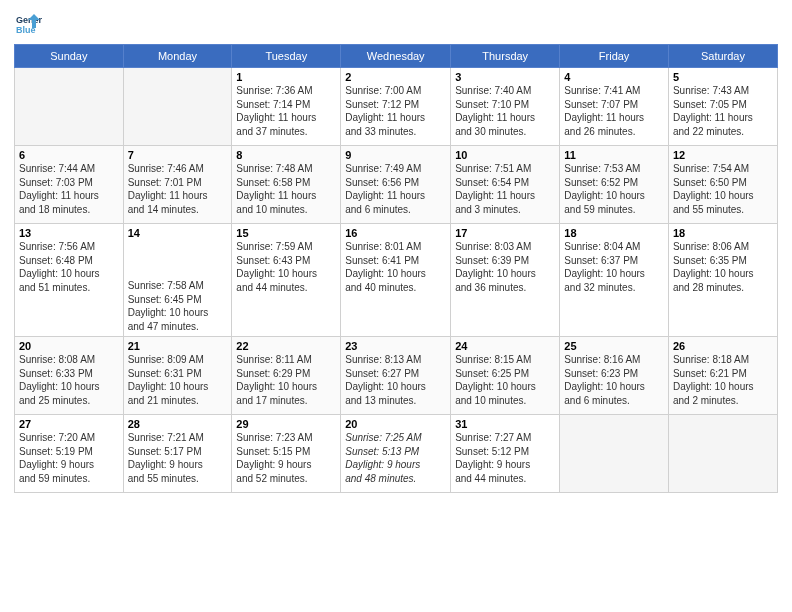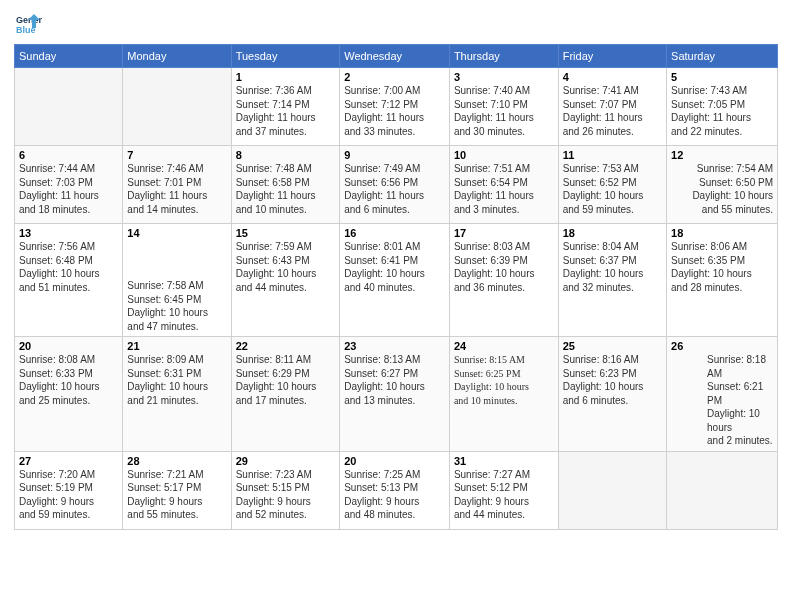--- a/index.html
+++ b/index.html
@@ -49,21 +49,21 @@
       color: #555;
     }
     table {
       width: 100%;
       border-collapse: collapse;
       font-size: 10.5px;
     }
     th {
       background-color: #3a6cbf;
       color: #fff;
-      text-align: left;
+      text-align: center;
       padding: 5px 4px;
       font-size: 11px;
       font-weight: normal;
       border: 1px solid #5580cc;
     }
     td {
       border: 1px solid #d0d0d0;
       vertical-align: top;
       padding: 3px 4px;
       width: 113px;
@@ -204,21 +204,21 @@
           </td>
           <td>
             <span class="day-num">11</span>
             <div class="day-info" style="white-space: pre-line;">Sunrise: 7:53 AM
 Sunset: 6:52 PM
 Daylight: 10 hours
 and 59 minutes.</div>
           </td>
           <td>
             <span class="day-num">12</span>
-            <div class="day-info" style="white-space: pre-line; text-align: right;">Sunrise: 7:54 AM
+            <div class="day-info" style="white-space: pre-line;">Sunrise: 7:54 AM
 Sunset: 6:50 PM
 Daylight: 10 hours
 and 55 minutes.</div>
           </td>
         </tr>
         <tr>
           <td>
             <span class="day-num">13</span>
             <div class="day-info" style="white-space: pre-line;">Sunrise: 7:56 AM
 Sunset: 6:48 PM
@@ -292,35 +292,35 @@
           </td>
           <td>
             <span class="day-num">23</span>
             <div class="day-info" style="white-space: pre-line;">Sunrise: 8:13 AM
 Sunset: 6:27 PM
 Daylight: 10 hours
 and 13 minutes.</div>
           </td>
           <td>
             <span class="day-num">24</span>
-            <div class="day-info" style="white-space: pre-line; font-family: Liberation Serif, serif;">Sunrise: 8:15 AM
+            <div class="day-info" style="white-space: pre-line;">Sunrise: 8:15 AM
 Sunset: 6:25 PM
 Daylight: 10 hours
 and 10 minutes.</div>
           </td>
           <td>
             <span class="day-num">25</span>
             <div class="day-info" style="white-space: pre-line;">Sunrise: 8:16 AM
 Sunset: 6:23 PM
 Daylight: 10 hours
 and 6 minutes.</div>
           </td>
           <td>
             <span class="day-num">26</span>
-            <div class="day-info" style="white-space: pre-line; margin-left: 36px;">Sunrise: 8:18 AM
+            <div class="day-info" style="white-space: pre-line;">Sunrise: 8:18 AM
 Sunset: 6:21 PM
 Daylight: 10 hours
 and 2 minutes.</div>
           </td>
         </tr>
         <tr>
           <td>
             <span class="day-num">27</span>
             <div class="day-info" style="white-space: pre-line;">Sunrise: 7:20 AM
 Sunset: 5:19 PM
@@ -336,21 +336,21 @@
           </td>
           <td>
             <span class="day-num">29</span>
             <div class="day-info" style="white-space: pre-line;">Sunrise: 7:23 AM
 Sunset: 5:15 PM
 Daylight: 9 hours
 and 52 minutes.</div>
           </td>
           <td>
             <span class="day-num">20</span>
-            <div class="day-info" style="white-space: pre-line;">Sunrise: 7:25 AM
+            <div class="day-info" style="white-space: pre-line; font-style: italic;">Sunrise: 7:25 AM
 Sunset: 5:13 PM
 Daylight: 9 hours
 and 48 minutes.</div>
           </td>
           <td>
             <span class="day-num">31</span>
             <div class="day-info" style="white-space: pre-line;">Sunrise: 7:27 AM
 Sunset: 5:12 PM
 Daylight: 9 hours
 and 44 minutes.</div>

